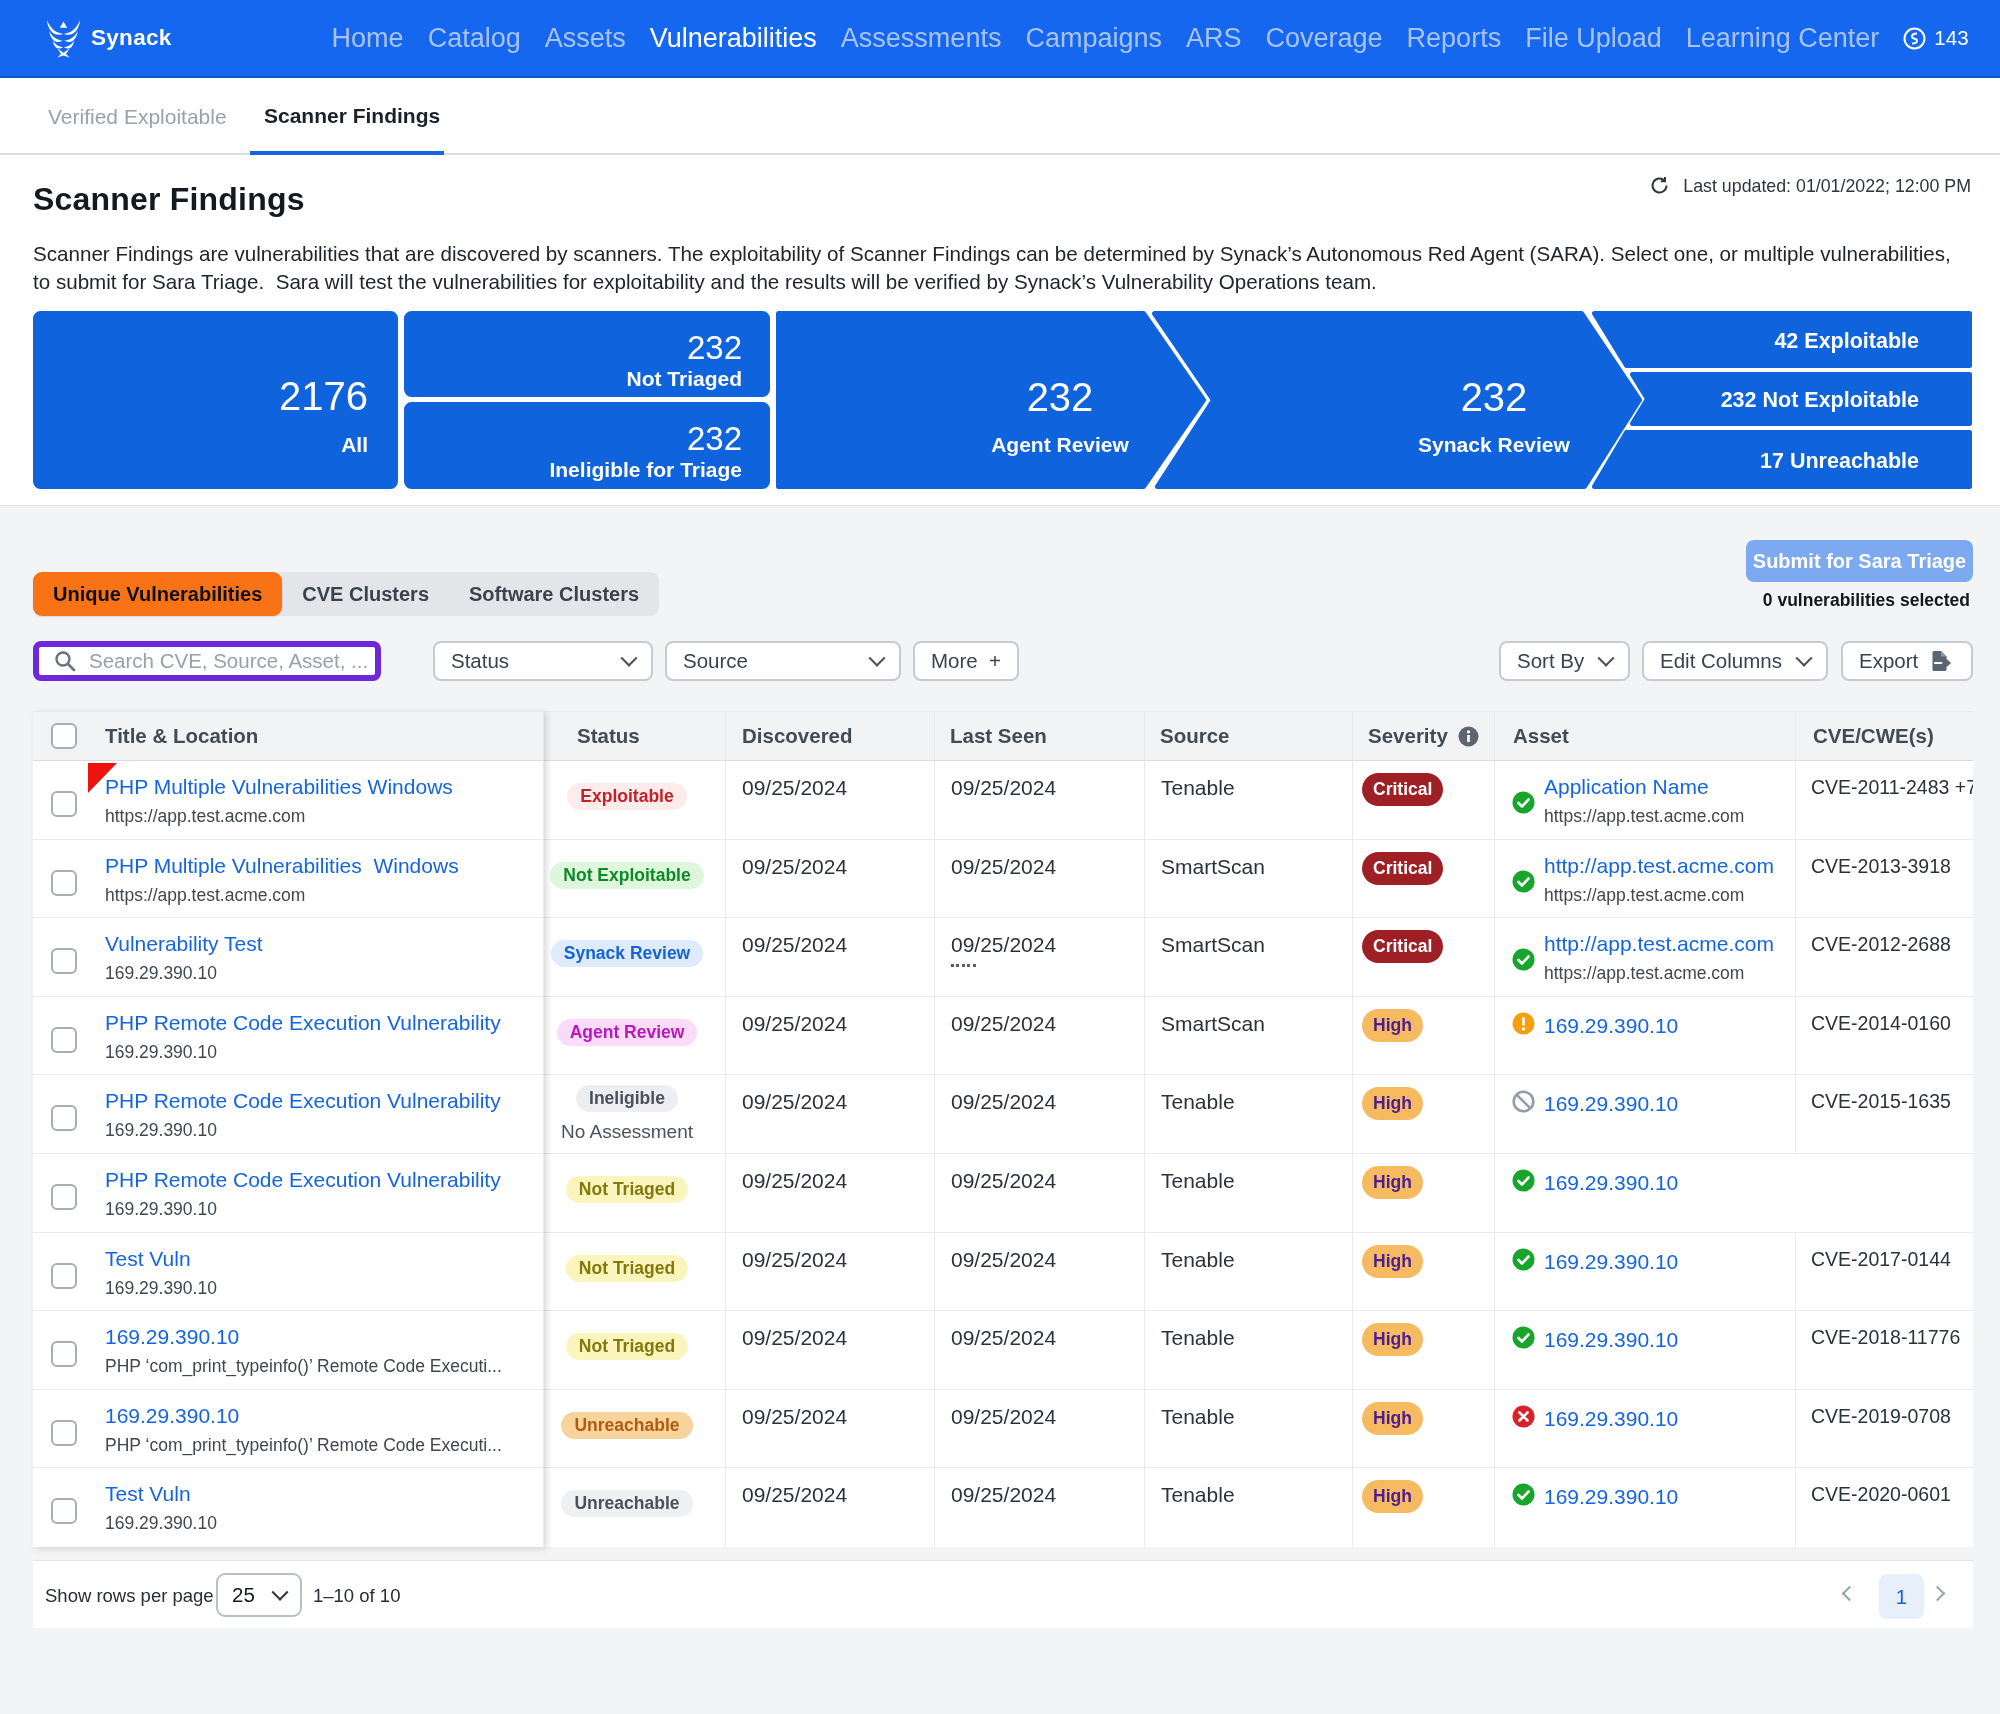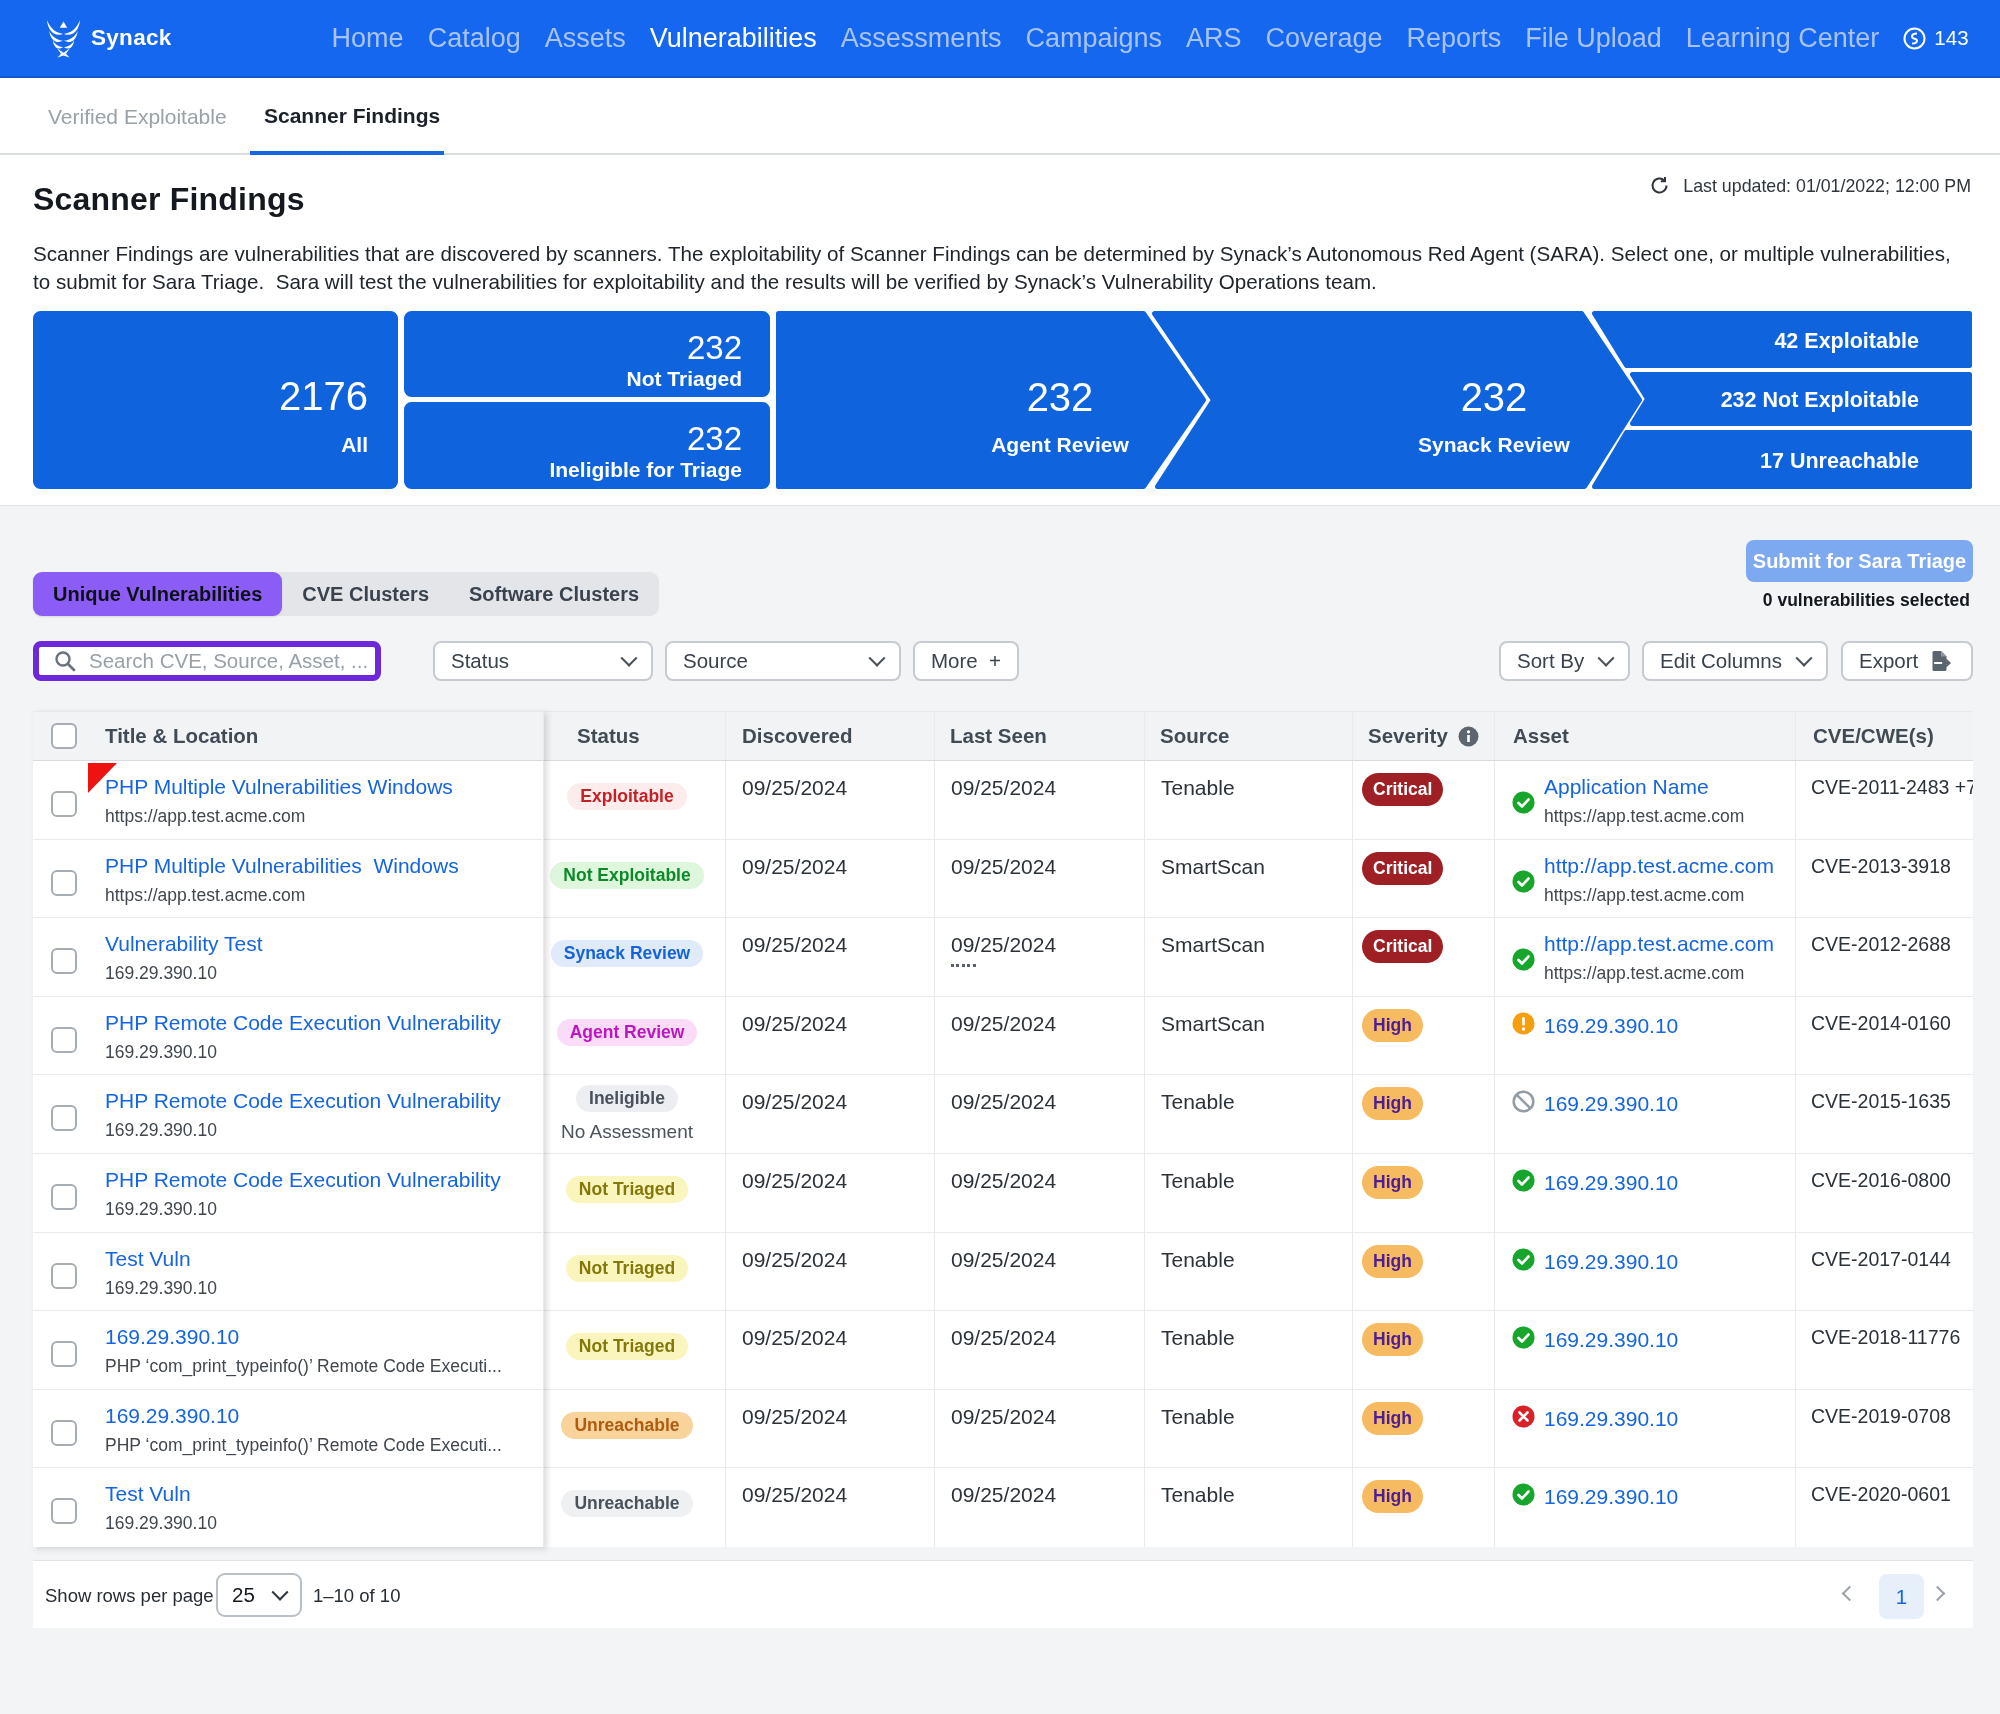--- a/index.html
+++ b/index.html
@@ -32,21 +32,21 @@
 .lastupd svg { vertical-align:-4px; margin-right:8px; }
 .desc { position:absolute; left:33px; top:85px; font-size:20.6px; line-height:28px; color:#20262d; }
 .funnel { position:absolute; left:33px; top:156px; }
 
 
 .graysec { position:absolute; top:505px; left:0; width:2000px; height:1209px; background:#f2f4f6; border-top:1px solid #e2e5e8; }
 .submitbtn { position:absolute; right:27px; top:34px; width:227px; height:42px; background:#7da9f0; color:#fff; font-size:20px; font-weight:bold; border:none; border-radius:8px; }
 .selcap { position:absolute; right:30px; top:84px; font-size:17.5px; font-weight:bold; color:#14181d; }
 .tabgroup { position:absolute; left:33px; top:66px; height:44px; background:#e3e5e8; border-radius:9px; display:flex; align-items:center; }
 .tabgroup .tg { padding:0 20px; font-size:20px; color:#3a434d; font-weight:bold; height:44px; line-height:44px; border-radius:9px; }
-.tabgroup .tg.on { background:#8b5cf6; color:#0c1116; box-shadow:0 1px 2px rgba(0,0,0,0.12); }
+.tabgroup .tg.on { background:#f97316; color:#0c1116; box-shadow:0 1px 2px rgba(0,0,0,0.12); }
 .filters { position:absolute; left:33px; top:135px; width:1940px; height:40px; }
 .searchbox { position:absolute; left:0; top:0; width:348px; height:40px; border:6px solid #6d28d9; border-radius:8px; background:#fff; display:flex; align-items:center; }
 .searchbox .ph { color:#98a0a8; font-size:20.5px; margin-left:12px; }
 .fsel { position:absolute; top:0; height:40px; border:2px solid #c6cbd1; border-radius:8px; background:#fff; font-size:20.5px; color:#39424d; display:flex; align-items:center; justify-content:space-between; padding:0 16px; }
 .fbtn { position:absolute; top:0; height:40px; border:2px solid #c6cbd1; border-radius:8px; background:#fff; font-size:20.5px; color:#39424d; display:flex; align-items:center; padding:0 16px; }
 .chev { width:12px; height:12px; border-right:2.5px solid #4a525b; border-bottom:2.5px solid #4a525b; transform:rotate(45deg) translate(-2px,-2px); display:inline-block; }
 
 
 .tbl { position:absolute; left:33px; top:205px; width:1940px; }
 .trow { display:flex; background:#fff; }
@@ -417,21 +417,20 @@
           <div class="c c-sev"><span class="sevpill sev-high">High</span></div>
           <div class="c c-asset cell-asset asset1">
               <svg class="ic" width="23" height="23" viewBox="0 0 23 23">
                 <circle cx="11.5" cy="11.5" r="11" fill="#17a52b"></circle>
                 <path d="M6.5 12 L10 15.5 L16.5 8.5" fill="none" stroke="#fff" stroke-width="2.6" stroke-linecap="round" stroke-linejoin="round"></path>
               </svg>
               <div class="at">
                 <div class="lnk">169.29.390.10</div>
               </div>
             </div>
-          <div class="c c-cve dt" style="padding-left:15px;font-size:19.5px;">CVE-2016-0800</div>
         </div>
         <div class="trow">
           <div class="c c-title cell-title">
               <span class="cbx"></span>
               <div class="tt">
                 <div class="lnk">Test Vuln</div>
                 <div class="sub">169.29.390.10</div>
               </div>
             </div>
           <div class="c c-status pillwrap"><span class="pill p-nottri">Not Triaged</span></div>

